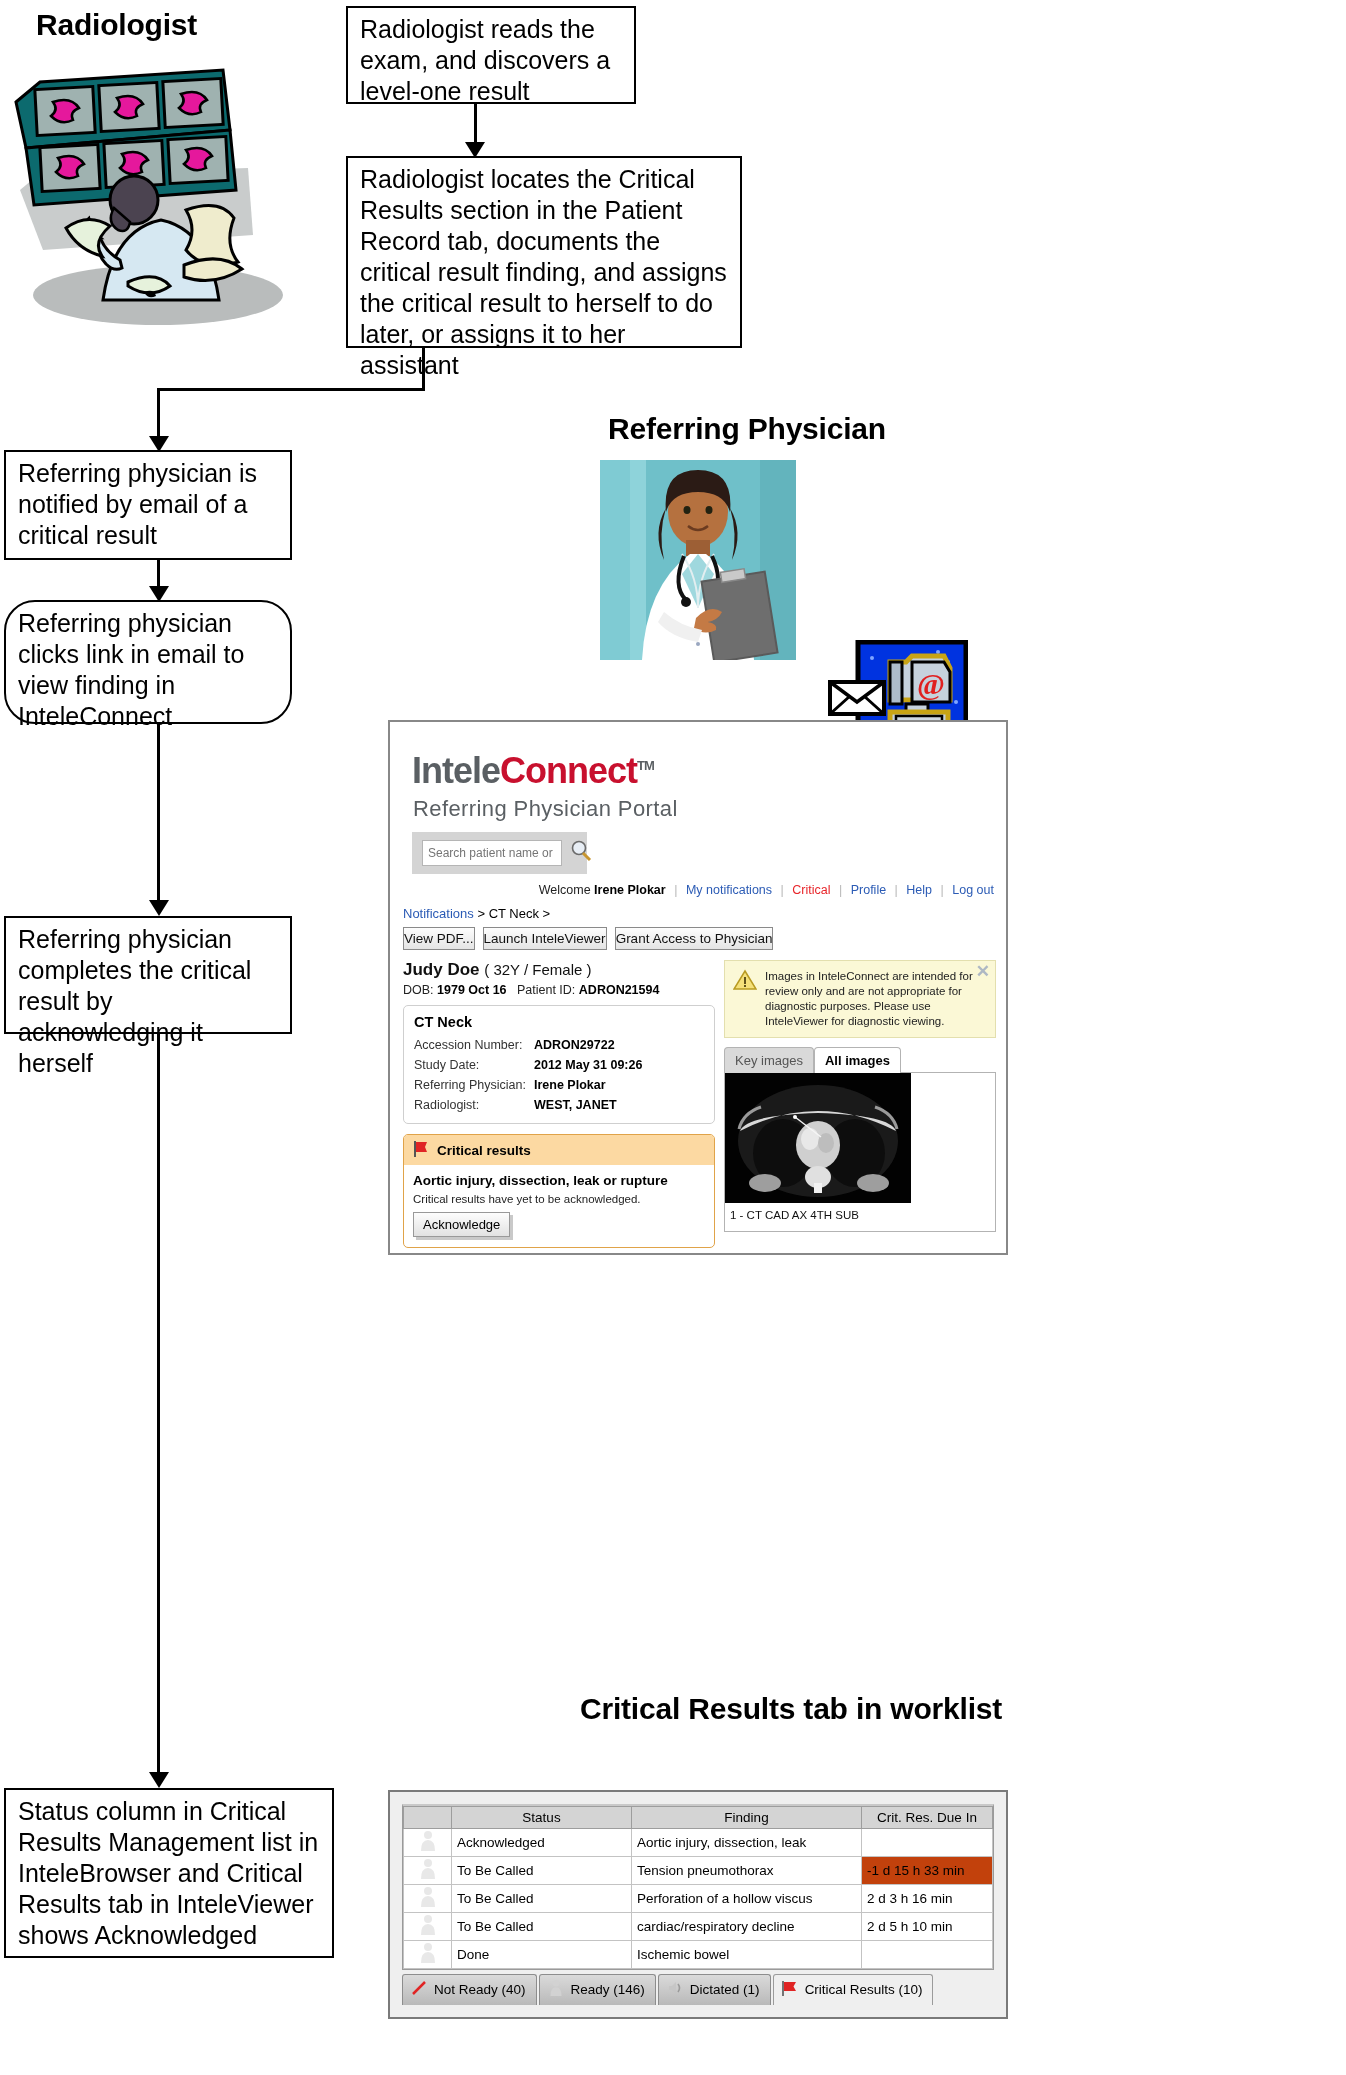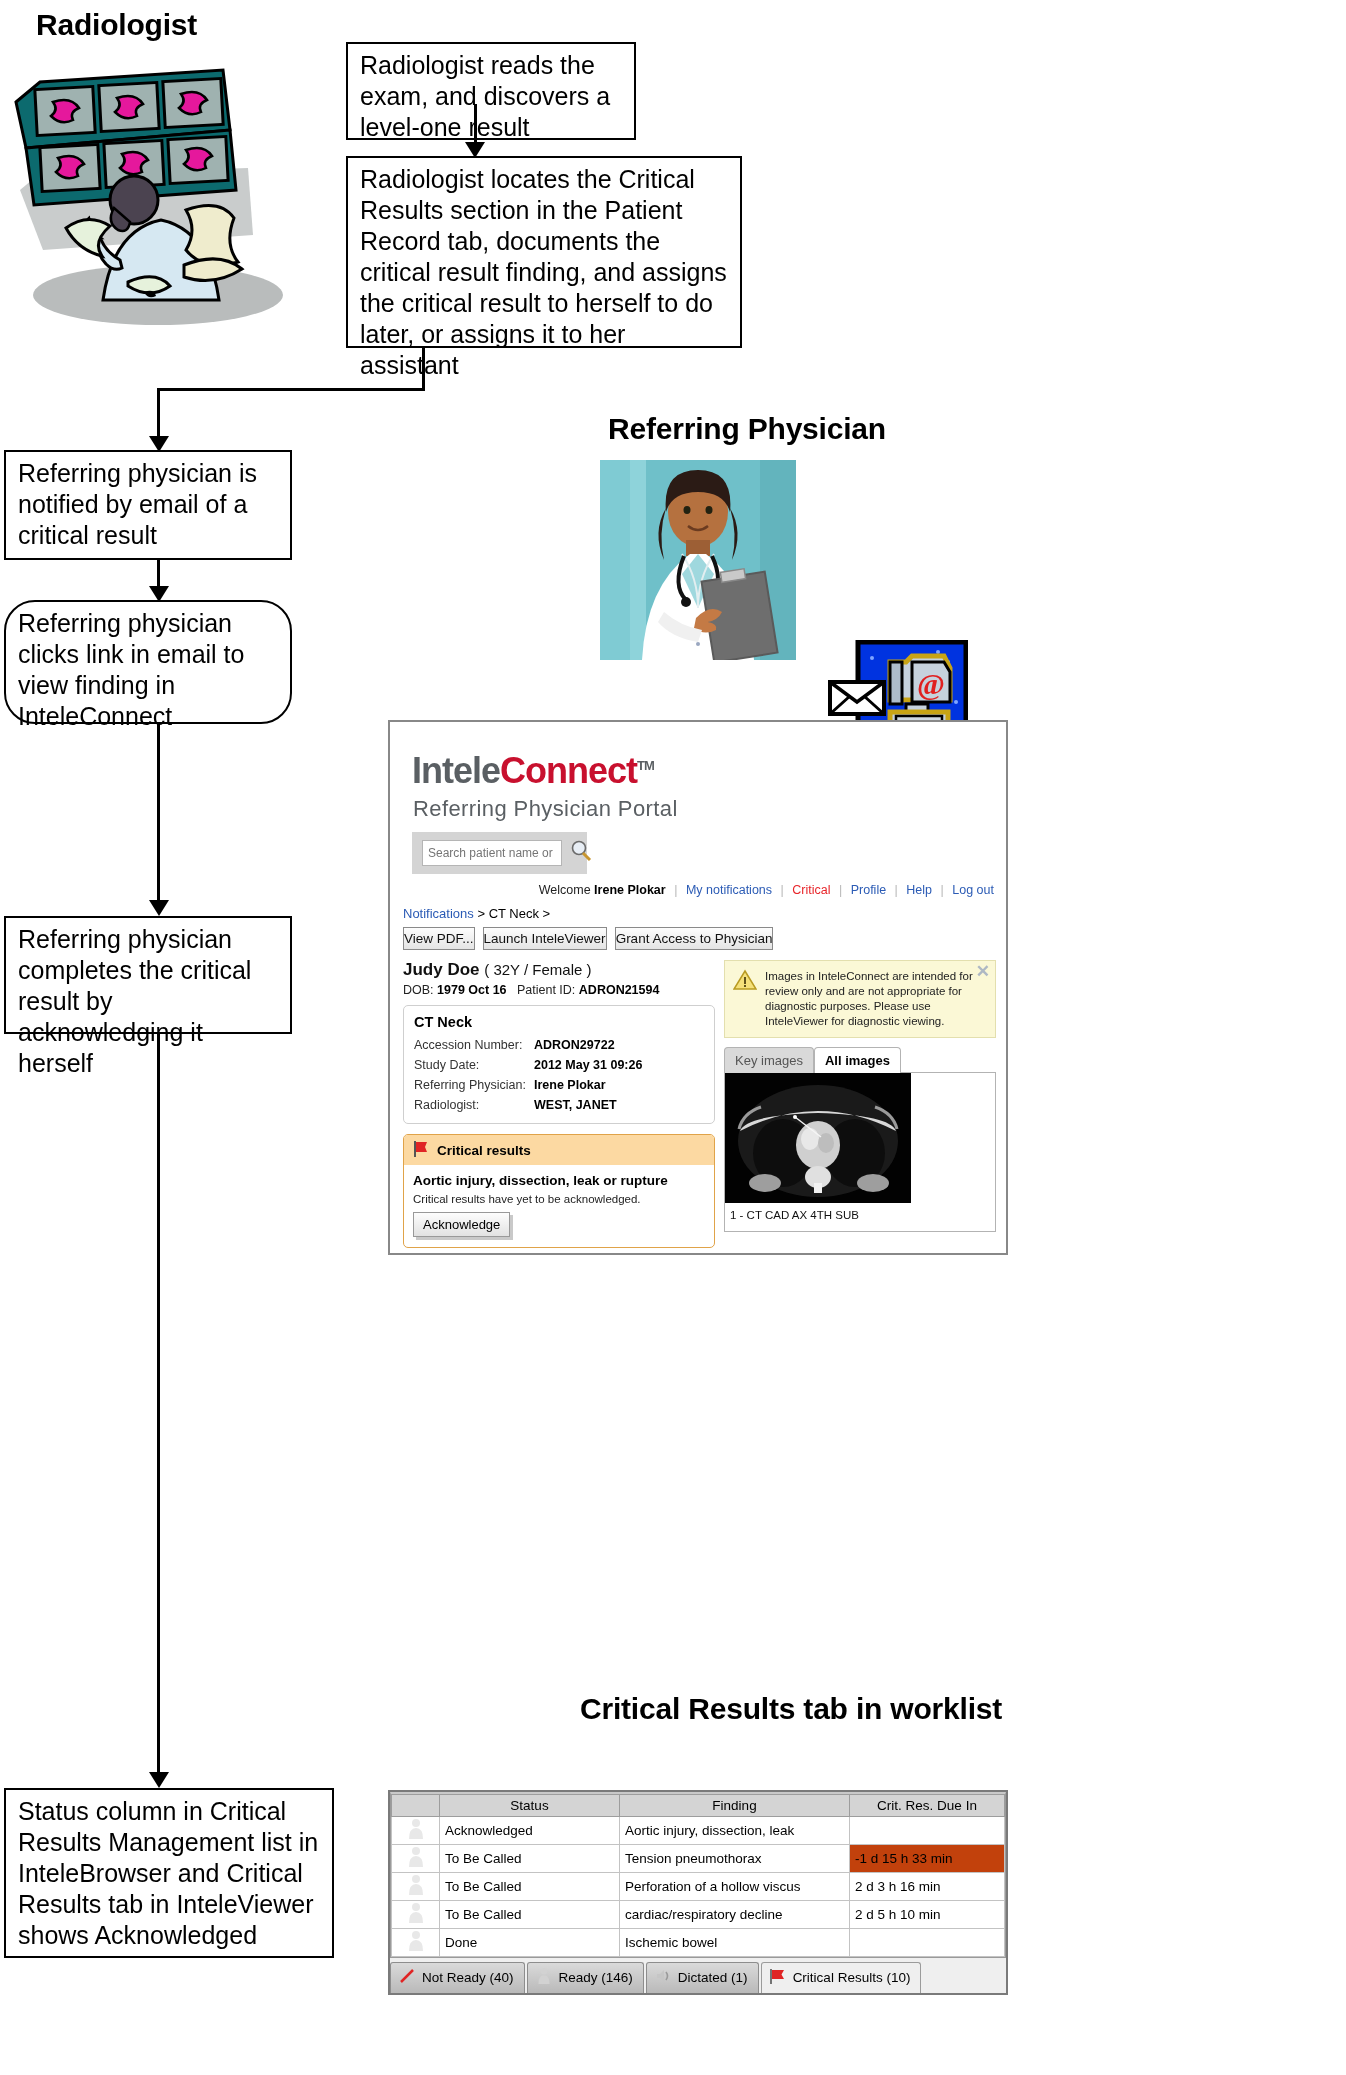--- a/index.html
+++ b/index.html
@@ -156,21 +156,21 @@
   .img-frame {
     border:1px solid #b3b3b3; margin-top:-1px;
     padding:0; background:#fff; width:272px;
   }
   .ct-thumb { width:186px; height:130px; display:block; }
   .ct-cap { font-size:11.5px; padding:6px 0 10px 5px; color:#111; }
 
   
   .wl-panel {
     border:2px solid #7a7a7a; background:#efefef;
-    width:620px; padding:0;
+    width:620px; padding:12px;
   }
   .wl-inner { border:1px solid #9a9a9a; border-top:2px solid #c9c9c9; background:#fff; }
   table.wl { border-collapse:collapse; width:100%; font-size:13.5px; }
   table.wl th {
     background:#d4d4d4; border:1px solid #9d9d9d;
     font-weight:normal; padding:3px 4px; text-align:center; color:#000;
   }
   table.wl td {
     border:1px solid #c3c3c3; padding:2px 5px; color:#000; height:24px;
   }
@@ -230,21 +230,21 @@
 
   <path d="M58 168 q22 -16 44 -2 q-18 16 -8 30 q-24 -6 -36 -28 z" fill="#e6f2dc" stroke="#000" stroke-width="3"></path>
 
   <path d="M178 150 q34 -12 48 8 q-10 26 4 44 q-34 10 -52 -12 q12 -20 0 -40 z" fill="#efeccd" stroke="#000" stroke-width="3"></path>
   <path d="M176 205 q36 -14 58 4 q-28 18 -58 8 z" fill="#efeccd" stroke="#000" stroke-width="3"></path>
   <path d="M120 222 q28 -12 42 4 q-20 14 -42 0 z" fill="#e6f2dc" stroke="#000" stroke-width="3"></path>
   <path d="M136 232 q10 -4 12 4 q-8 4 -12 -4 z" fill="#000"></path>
 </svg>
 </div>
 
-<div class="abs flowbox" style="left:346px; top:6px; width:290px; height:98px;margin-top:36px;">
+<div class="abs flowbox" style="left:346px; top:6px; width:290px; height:98px;">
   <span>Radiologist reads the exam, and discovers a level-one result</span>
 </div>
 
 <div class="abs vline" style="left:474px; top:104px; height:40px;"></div>
 <div class="abs arrowdown" style="left:465px; top:142px;"></div>
 
 <div class="abs flowbox" style="left:346px; top:156px; width:396px; height:192px;">
   <span>Radiologist locates the Critical Results section in the Patient Record tab, documents the critical result finding, and assigns the critical result to herself to do later, or assigns it to her assistant</span>
 </div>
 

